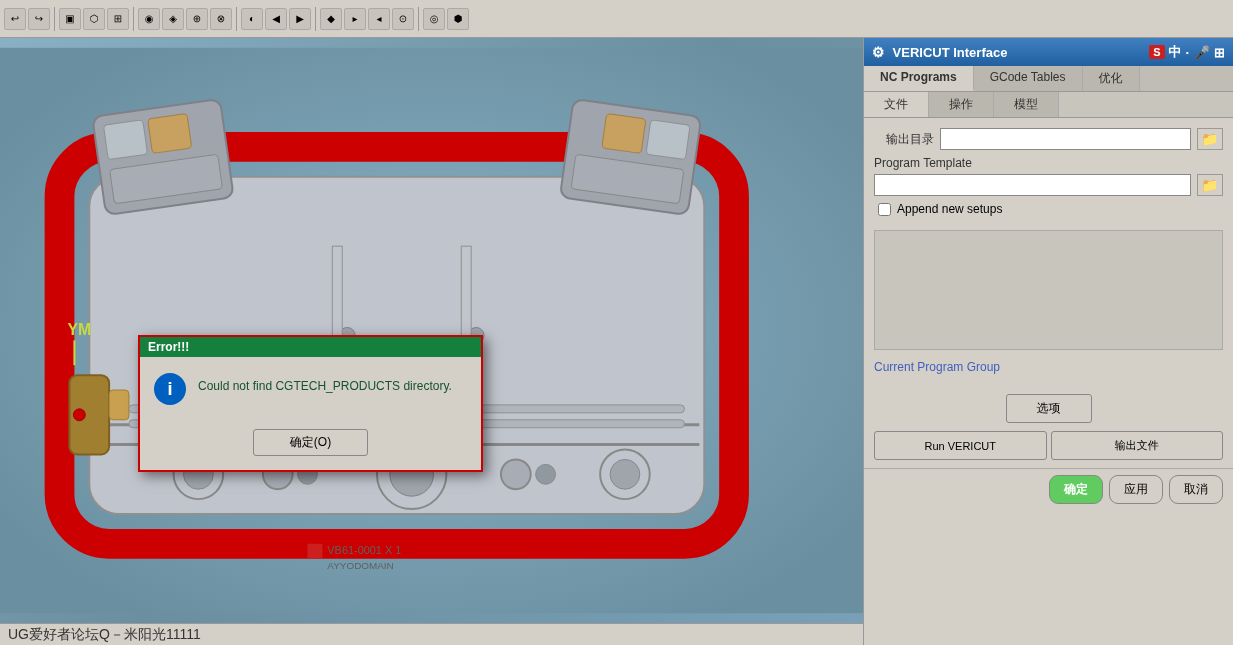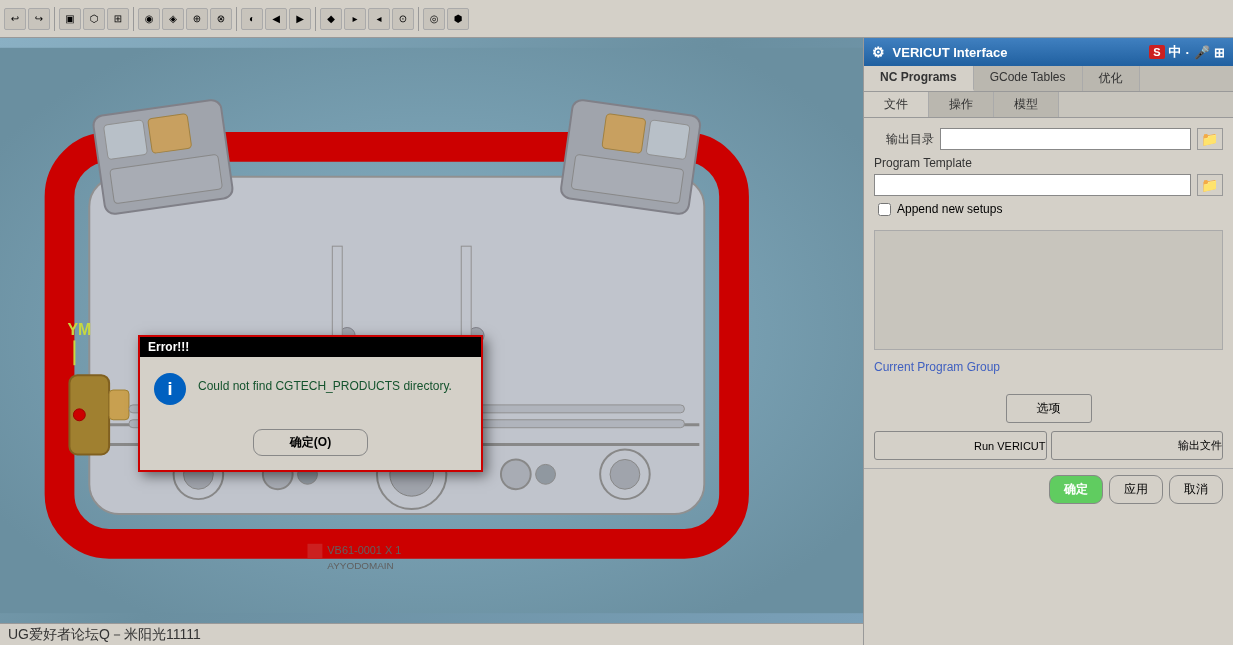--- a/index.html
+++ b/index.html
@@ -269,21 +269,21 @@
       margin-bottom: 8px;
     }
     .action-btn {
       flex: 1;
       padding: 6px 0;
       background: #d4d0c8;
       border: 1px solid #888;
       border-radius: 3px;
       cursor: pointer;
       font-size: 11px;
-      text-align: right;
+      text-align: center;
     }
 
     
     .bottom-buttons-row {
       display: flex;
       justify-content: flex-end;
       gap: 6px;
       padding: 6px 10px;
       border-top: 1px solid #aaa;
     }
@@ -306,21 +306,21 @@
       position: absolute;
       top: 335px;
       left: 138px;
       width: 345px;
       background: #d4d0c8;
       border: 2px solid #cc0000;
       box-shadow: 4px 4px 12px rgba(0,0,0,0.5);
       z-index: 100;
     }
     .error-title-bar {
-      background: #000000;
+      background: #15803d;
       color: white;
       font-weight: bold;
       padding: 3px 8px;
       font-size: 12px;
       display: flex;
       align-items: center;
       gap: 6px;
     }
     .error-body {
       padding: 16px 14px;
@@ -348,24 +348,23 @@
     }
     .error-buttons {
       display: flex;
       justify-content: center;
       padding: 8px 14px 14px;
     }
     .error-ok-btn {
       padding: 4px 36px;
       background: #d4d0c8;
       border: 1px solid #888;
-      border-radius: 9px;
-      cursor: pointer;
-      font-size: 12px;
-      font-weight: bold;
+      border-radius: 3px;
+      cursor: pointer;
+      font-size: 12px;
     }
 
     
     .status-text {
       font-size: 14px;
       color: #333;
     }
   </style>
 </head>
 <body>

